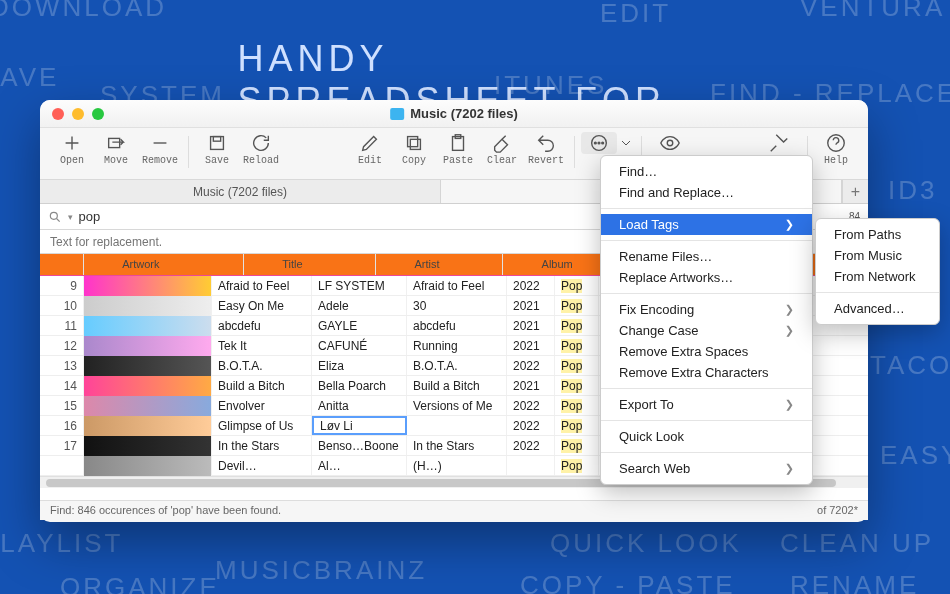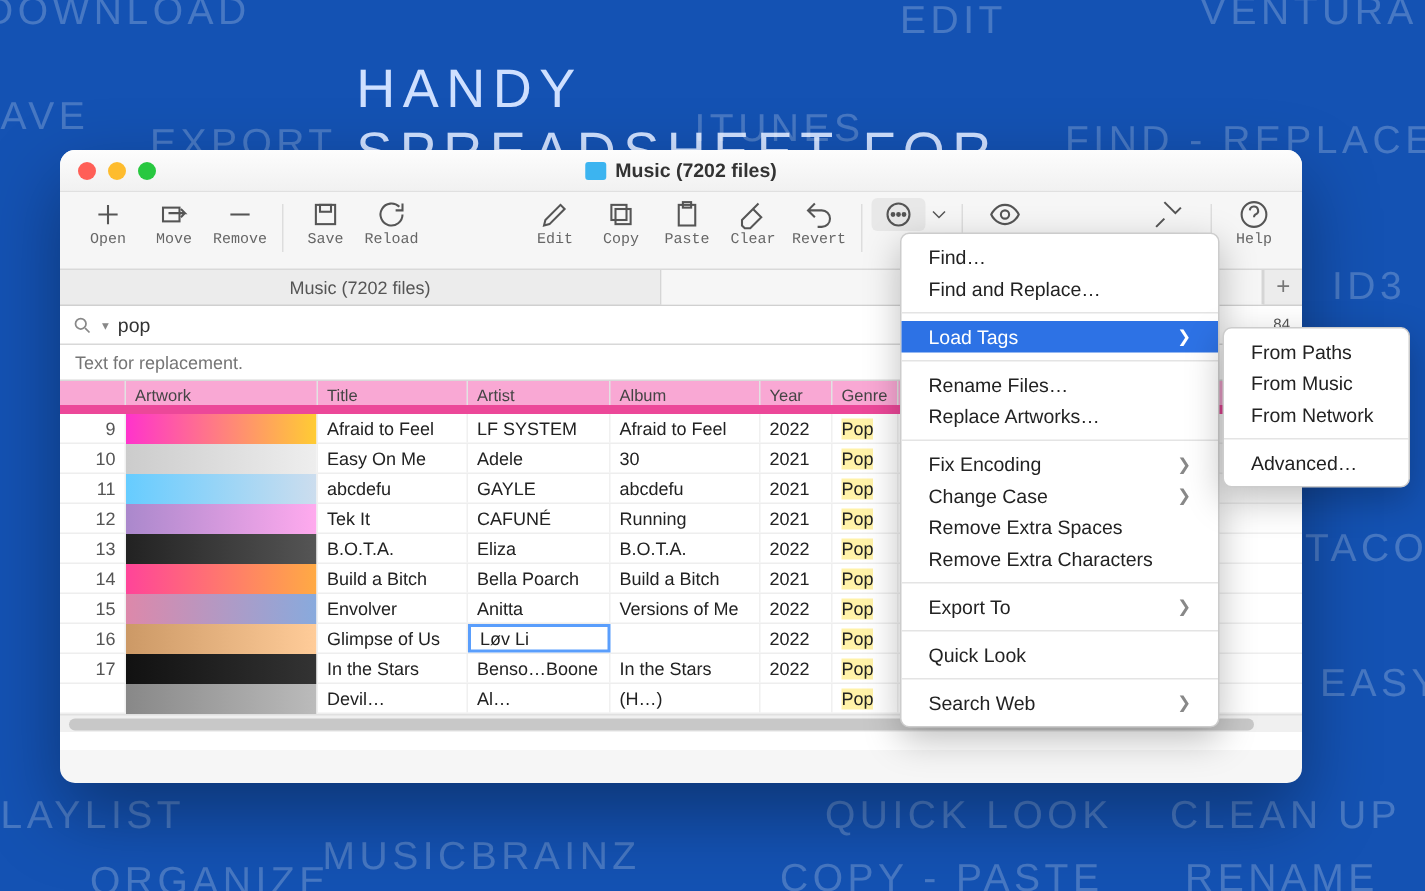--- a/index.html
+++ b/index.html
@@ -35,21 +35,21 @@
 .searchrow { display: flex; align-items: center; height: 26px; border-bottom: 1px solid #d8d8d8; background: #fff; }
 .search-box { flex: 1; display: flex; align-items: center; padding: 0 8px; gap: 6px; }
 .mag { width: 14px; height: 14px; color: #888; }
 .search-input { border: none; outline: none; font-size: 13px; color: #333; flex: 1; background: transparent; }
 .count { font-size: 10px; color: #555; padding-right: 8px; }
 
 .replacerow { height: 24px; border-bottom: 1px solid #d8d8d8; padding: 0 10px; display: flex; align-items: center; background: #fff; }
 .replace-input { border: none; outline: none; font-size: 12px; color: #c2410c; width: 100%; background: transparent; }
 
 .grid-wrap { position: relative; height: 246px; overflow: hidden; background: #fff; }
-.grid-header { display: flex; height: 22px; background: #f9a8d4; border-bottom: 6px solid #ec4899; }
+.grid-header { display: flex; height: 22px; background: #f97316; border-bottom: 1px solid #ec4899; justify-content: space-between; }
 .gh { font-size: 11px; color: #444; padding: 4px 6px; border-right: 1px solid #e2e2e2; overflow: hidden; white-space: nowrap; }
 .col-num { width: 44px; text-align: right; }
 .col-art { width: 128px; }
 .col-title { width: 100px; }
 .col-artist { width: 95px; }
 .col-album { width: 100px; }
 .col-year { width: 48px; }
 .col-genre { width: 44px; }
 .col-tn { width: 44px; }
 
@@ -81,22 +81,22 @@
 </style>
 </head>
 <body>
 
 <div class="headline">HANDY SPREADSHEET FOR QUICK TAGGING</div>
 <div id="bgwords">
     <div class="bg-word" style="left: -10px; top: -8px;">DOWNLOAD</div>
     <div class="bg-word" style="left: 600px; top: -2px;">EDIT</div>
     <div class="bg-word" style="left: 800px; top: -8px;">VENTURA</div>
     <div class="bg-word" style="left: -20px; top: 62px;">SAVE</div>
-    <div class="bg-word" style="left: 100px; top: 80px;">EXPORT</div>
-    <div class="bg-word" style="left: 463px; top: 70px;">ITUNES</div>
+    <div class="bg-word" style="left: 100px; top: 80px;">SYSTEM</div>
+    <div class="bg-word" style="left: 494px; top: 70px;">ITUNES</div>
     <div class="bg-word" style="left: 710px; top: 78px;">FIND - REPLACE</div>
     <div class="bg-word" style="left: 888px; top: 175px;">ID3</div>
     <div class="bg-word" style="left: 870px; top: 350px;">TACOS</div>
     <div class="bg-word" style="left: 880px; top: 440px;">EASY</div>
     <div class="bg-word" style="left: 780px; top: 528px;">CLEAN UP</div>
     <div class="bg-word" style="left: 790px; top: 570px;">RENAME</div>
     <div class="bg-word" style="left: 520px; top: 570px;">COPY - PASTE</div>
     <div class="bg-word" style="left: 550px; top: 528px;">QUICK LOOK</div>
     <div class="bg-word" style="left: 215px; top: 555px;">MUSICBRAINZ</div>
     <div class="bg-word" style="left: 60px; top: 572px;">ORGANIZE</div>
@@ -403,20 +403,24 @@
             <span class="hl">Pop</span>
           </div>
           <div class="cell col-tn"></div>
         </div>
       </div>
     <div class="hscroll">
         <div class="thumb"></div>
       </div>
   </div>
 
+  <div class="status">
+    <span>Find: 846 occurences of 'pop' have been found.</span>
+    <span class="right"> of 7202*</span>
+  </div>
 </div>
 
 <div class="menu menu1" id="menu1">
     <div class="menu-item">
       <span>Find…</span>
     </div>
     <div class="menu-item">
       <span>Find and Replace…</span>
     </div>
     <div class="menu-sep"></div>

